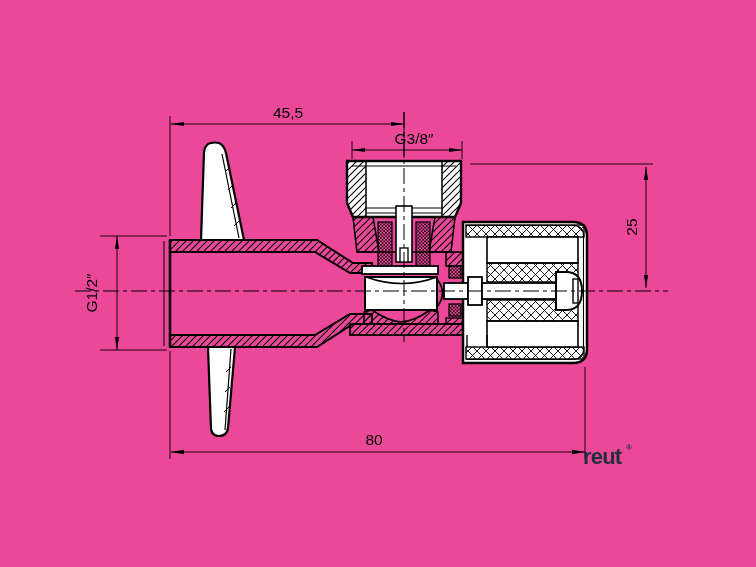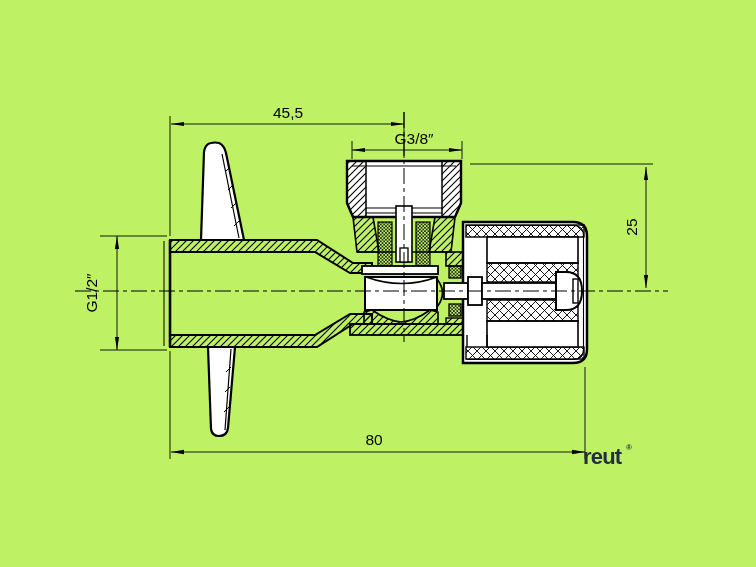--- a/index.html
+++ b/index.html
@@ -1,19 +1,19 @@
 <!DOCTYPE html>
 <html><head>
 <meta charset="utf-8">
 <style>
   html,body{margin:0;padding:0;background:#ffffff;}
   .sheet{
     position:relative;
     width:756px;height:567px;
-    background:#bef264;
+    background:#ec4899;
     font-family:"Liberation Sans", sans-serif;
     overflow:hidden;
   }
   svg{display:block;}
   text.dim{
     font-family:"Liberation Sans", sans-serif;
     font-size:15.5px;
     fill:#000000;
   }
   text.logo{

